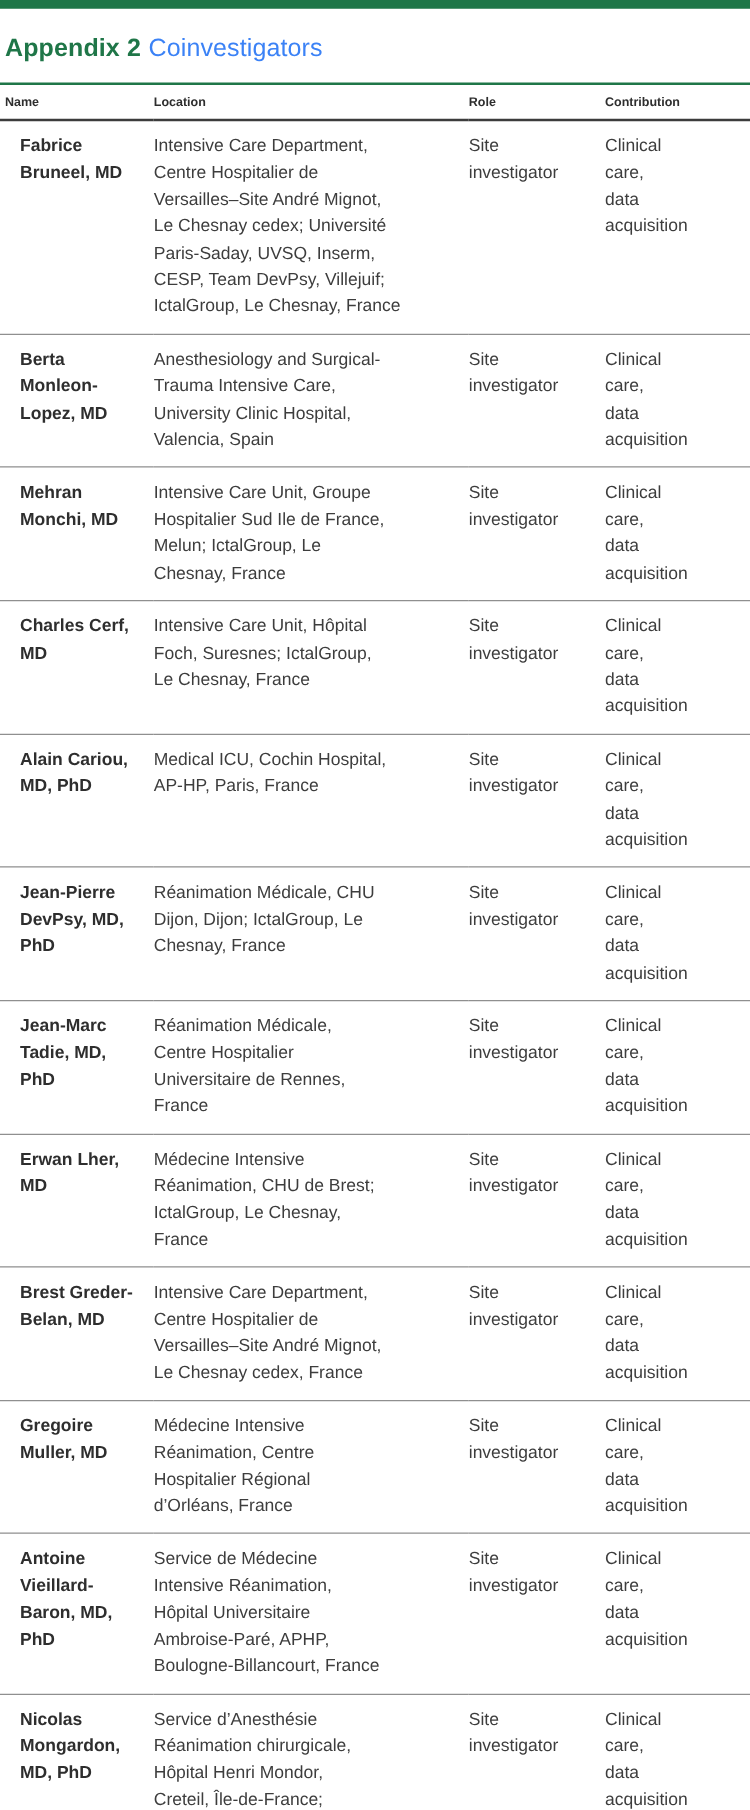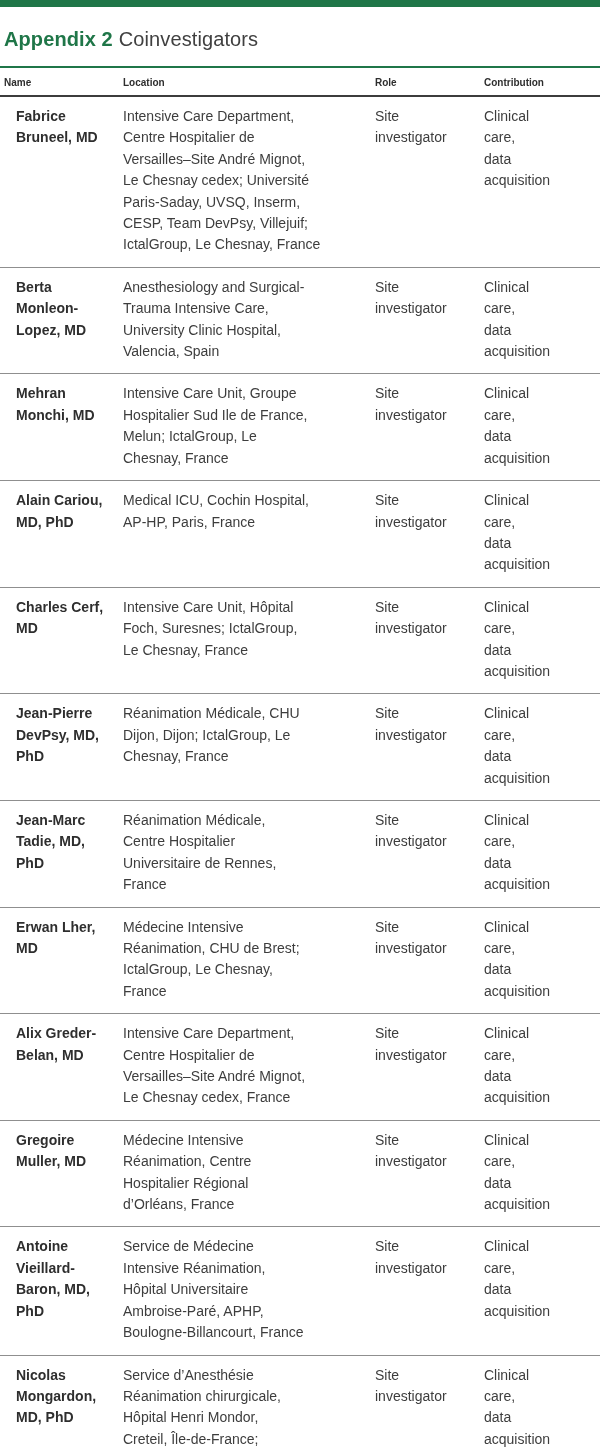--- a/index.html
+++ b/index.html
@@ -26,21 +26,21 @@
     font-size: 20px;
     line-height: 24px;
     letter-spacing: 0.1px;
   }
   .title-label {
     font-weight: bold;
     color: #1f7648;
     text-align: center;
   }
   .title-text {
-    color: #404040;
+    color: #3b82f6;
     margin-left: 6px;
   }
 
   table.appendix-table {
     width: 100%;
     border-collapse: collapse;
     table-layout: fixed;
   }
   col.c1 { width: 123px; }
   col.c2 { width: 252px; }
@@ -143,36 +143,36 @@
 Hospitalier Sud Ile de France,
 Melun; IctalGroup, Le
 Chesnay, France</td>
     <td class="c-role">Site
 investigator</td>
     <td class="c-contrib">Clinical care,
 data
 acquisition</td>
   </tr>
         <tr>
-    <td class="c-name">Alain Cariou,
-MD, PhD</td>
-    <td class="c-loc">Medical ICU, Cochin Hospital,
-AP-HP, Paris, France</td>
-    <td class="c-role">Site
-investigator</td>
-    <td class="c-contrib">Clinical care,
-data
-acquisition</td>
-  </tr>
-        <tr>
     <td class="c-name">Charles Cerf,
 MD</td>
     <td class="c-loc">Intensive Care Unit, Hôpital
 Foch, Suresnes; IctalGroup,
 Le Chesnay, France</td>
+    <td class="c-role">Site
+investigator</td>
+    <td class="c-contrib">Clinical care,
+data
+acquisition</td>
+  </tr>
+        <tr>
+    <td class="c-name">Alain Cariou,
+MD, PhD</td>
+    <td class="c-loc">Medical ICU, Cochin Hospital,
+AP-HP, Paris, France</td>
     <td class="c-role">Site
 investigator</td>
     <td class="c-contrib">Clinical care,
 data
 acquisition</td>
   </tr>
         <tr>
     <td class="c-name">Jean-Pierre
 DevPsy, MD,
 PhD</td>
@@ -206,21 +206,21 @@
 Réanimation, CHU de Brest;
 IctalGroup, Le Chesnay,
 France</td>
     <td class="c-role">Site
 investigator</td>
     <td class="c-contrib">Clinical care,
 data
 acquisition</td>
   </tr>
         <tr>
-    <td class="c-name">Alix Greder-
+    <td class="c-name">Brest Greder-
 Belan, MD</td>
     <td class="c-loc">Intensive Care Department,
 Centre Hospitalier de
 Versailles–Site André Mignot,
 Le Chesnay cedex, France</td>
     <td class="c-role">Site
 investigator</td>
     <td class="c-contrib">Clinical care,
 data
 acquisition</td>

